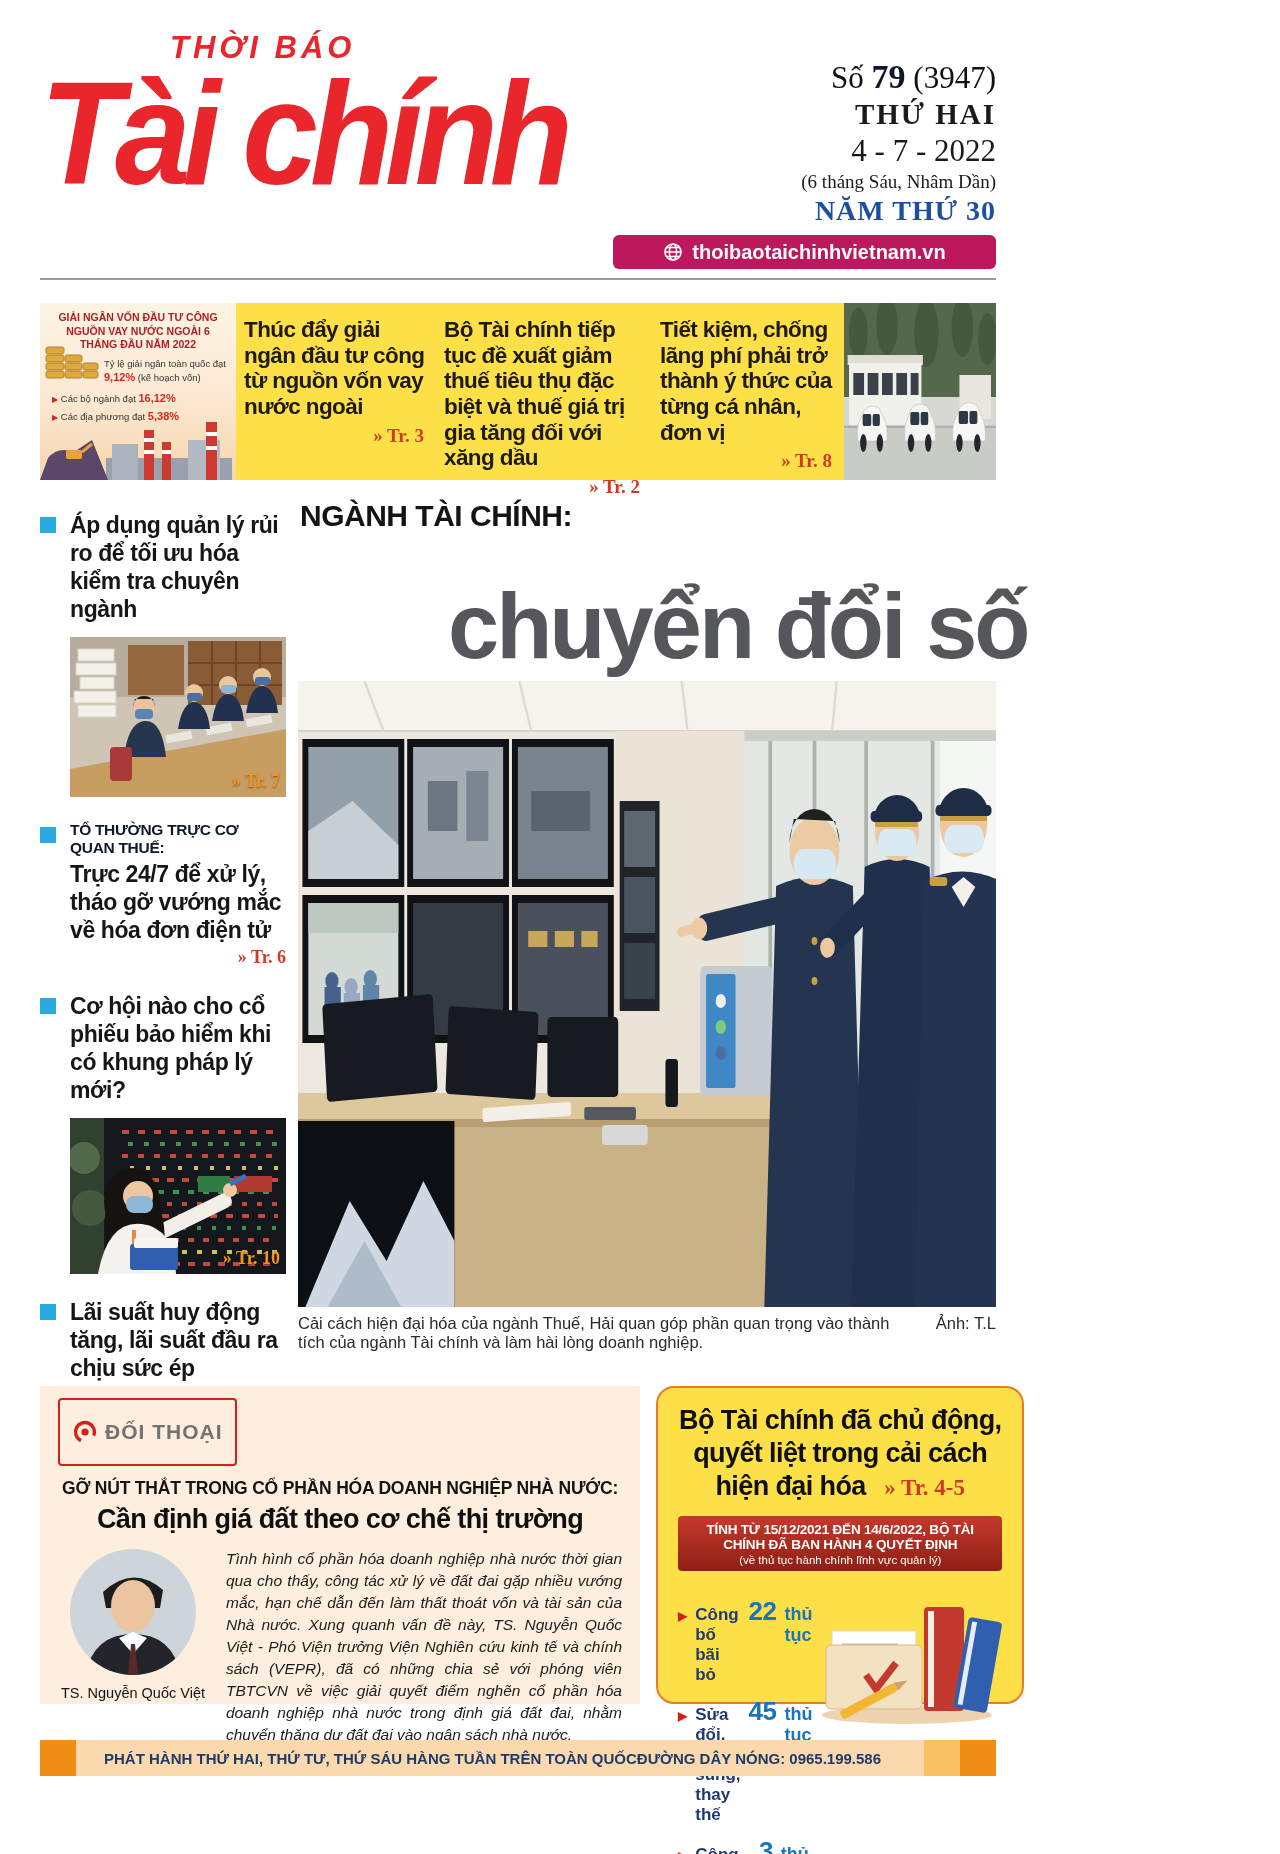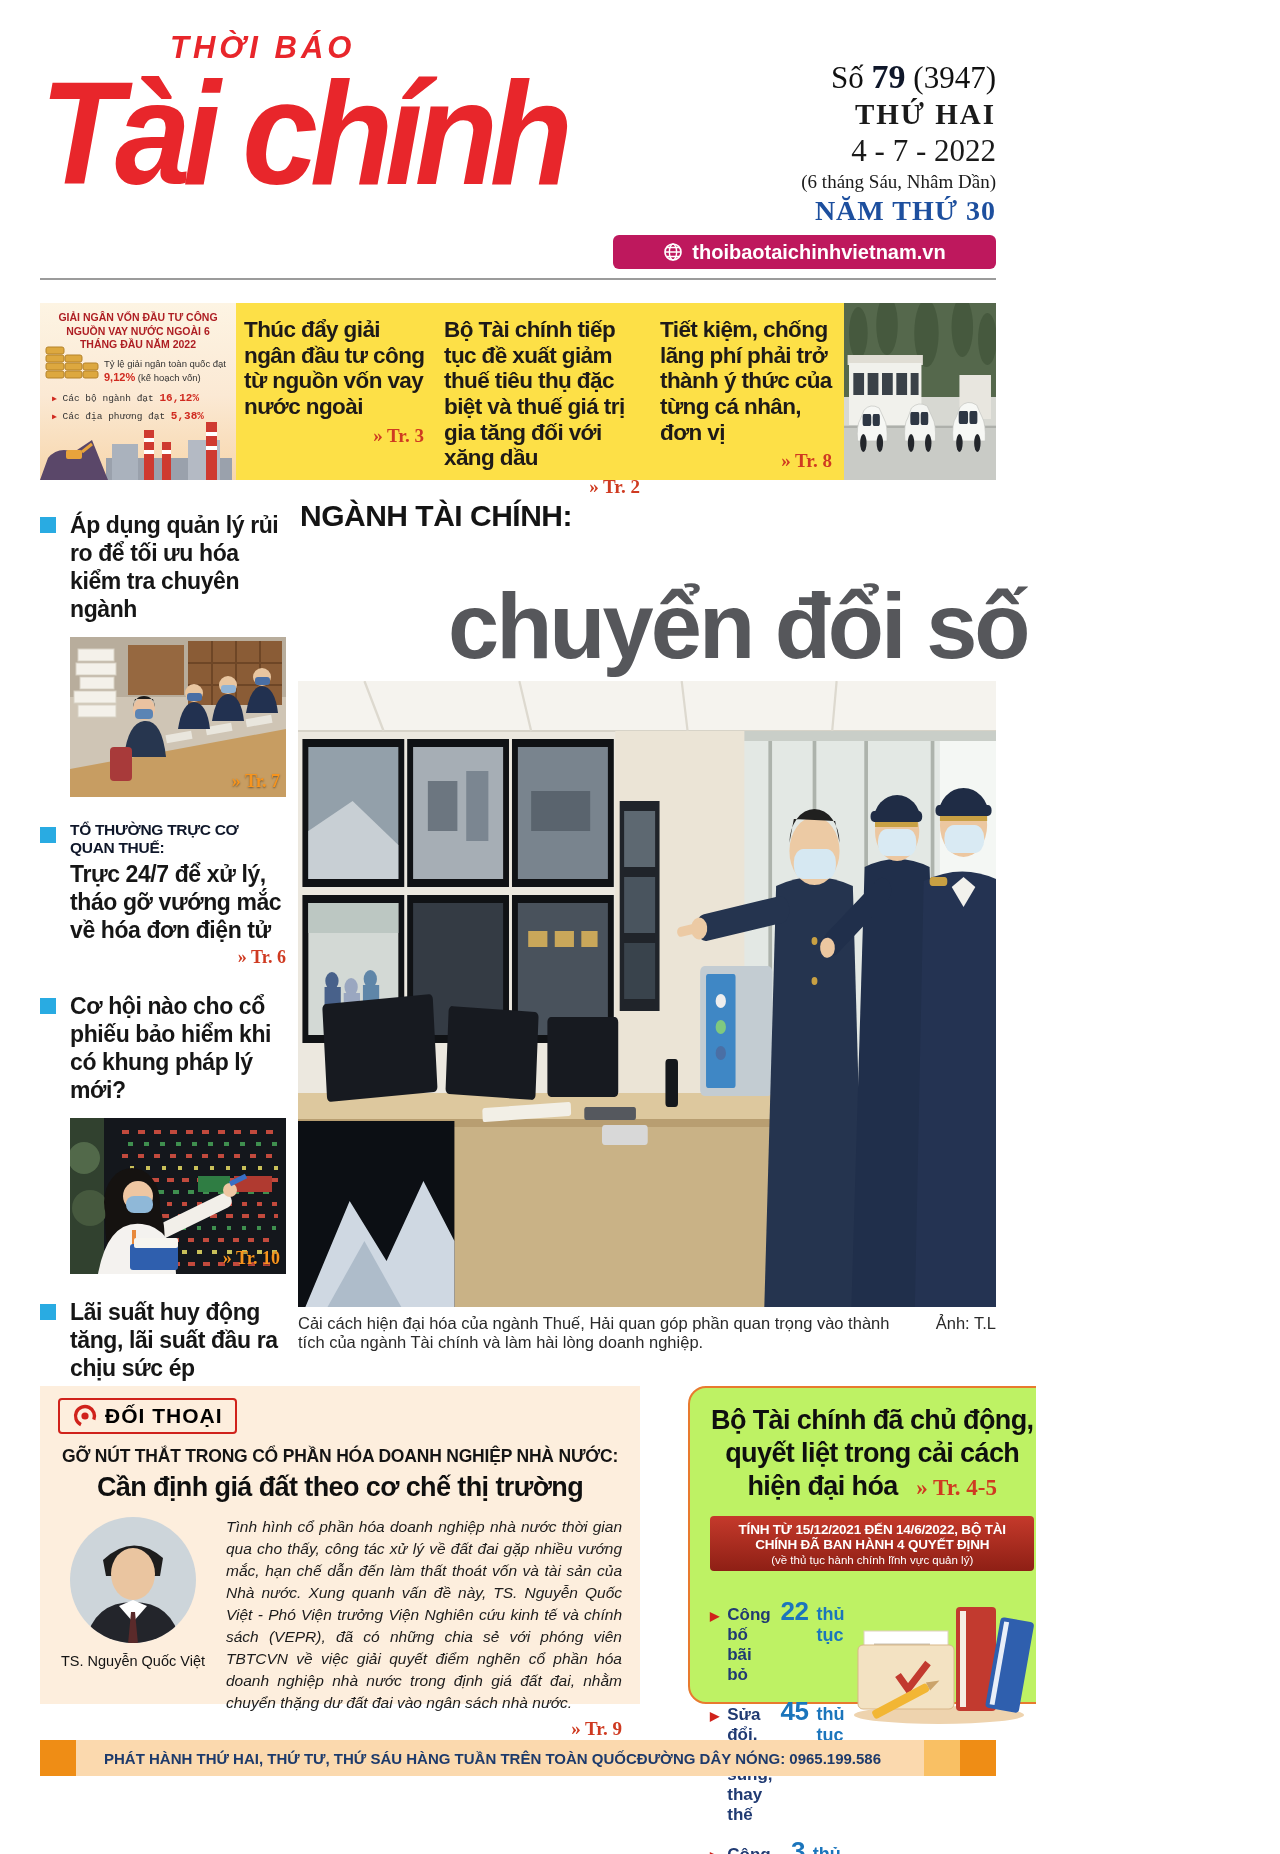--- a/index.html
+++ b/index.html
@@ -35,21 +35,21 @@
 
   
   .topstrip{position:absolute;top:303px;left:40px;right:40px;height:177px;display:flex;
             background:#fde047;}
   .info-cell{flex:0 0 196px;position:relative;overflow:hidden;
              background:linear-gradient(180deg,#fdf4e3 0%,#fbe9d4 52%,#f7d6ab 100%);}
   .ig-title{font-size:10.5px;font-weight:bold;color:#ae1e23;text-align:center;
             padding:8px 8px 2px;line-height:1.3;}
   .ig-line{font-size:9.5px;color:#333;padding:4px 6px 0 64px;line-height:1.3;}
   .ig-red{color:#d0291f;font-weight:bold;font-size:11px;}
-  .ig-stats{padding:4px 0 0 12px;font-size:9.5px;color:#333;line-height:1.7;font-family:Liberation Mono, monospace;}
+  .ig-stats{padding:4px 0 0 12px;font-size:9.5px;color:#333;line-height:1.7;}
   .ig-arrow{color:#d0291f;font-size:8px;}
   .ig-coins{position:absolute;left:4px;top:32px;}
   .ig-art{position:absolute;left:0;right:0;bottom:0;}
   .brief{padding:14px 8px 0 8px;}
   .b1{flex:0 0 184px;} .b2{flex:0 0 200px;} .b3{flex:0 0 176px;}
   .brief-title{font-size:22.5px;line-height:1.14;font-weight:bold;color:#1e1a18;
                letter-spacing:-0.6px;}
   .pageref{font-family:"Liberation Serif",serif;font-weight:bold;color:#cf3a21;}
   .brief-page{text-align:right;font-size:19px;margin-top:5px;padding-right:4px;}
   .strip-photo{flex:1;position:relative;}
@@ -79,35 +79,35 @@
   .lead-page{font-size:26px;margin-left:30px;padding-bottom:14px;}
   .lead-photo{margin-top:10px;width:100%;height:626px;}
   .lead-photo svg{display:block;width:100%;height:100%;}
   .cap-row{display:flex;justify-content:space-between;margin-top:7px;font-size:16.5px;color:#2a2a2a;}
   .credit{margin-left:30px;white-space:nowrap;}
 
   
   .bottomrow{position:absolute;top:1386px;left:40px;right:40px;height:318px;display:flex;gap:16px;}
   .dialog-box{flex:0 0 600px;background:#fdeedd;padding:12px 18px;box-sizing:border-box;}
   .dlg-logo{display:inline-flex;align-items:center;gap:7px;border:2px solid #d0221b;border-radius:4px;
-            padding:3px 12px;color:#000000;font-weight:bold;font-size:21px;letter-spacing:1px;}
+            padding:19px 12px;color:#737373;font-weight:bold;font-size:21px;letter-spacing:1px;}
   .dlg-kicker{text-align:center;font-weight:bold;font-size:17.5px;color:#141414;margin-top:12px;
               letter-spacing:-0.2px;}
   .dlg-headline{text-align:center;font-weight:bold;font-size:27px;color:#0f0f0f;margin-top:5px;
                 letter-spacing:-0.6px;}
   .dlg-content{display:flex;gap:18px;margin-top:13px;}
   .dlg-portrait{flex:0 0 150px;text-align:center;}
   .dlg-portrait svg{display:block;margin:0 auto;}
   .dlg-pcaption{font-size:14.5px;color:#141414;margin-top:9px;}
   .dlg-body{flex:1;font-style:italic;font-size:15.5px;line-height:1.42;color:#1c1c1c;
             text-align:justify;}
   .dlg-page{text-align:right;font-size:19px;margin-top:4px;}
 
-  .stats-box{flex:1;border:2px solid #e87a2e;border-radius:18px;background:#bef264;
-             padding:16px 20px 0;box-sizing:border-box;margin-left:32px;}
+  .stats-box{flex:1;border:2px solid #e87a2e;border-radius:18px;background:#fde047;
+             padding:16px 20px 0;box-sizing:border-box;}
   .stx-headrow{text-align:center;line-height:1.22;}
   .stx-headline{font-size:27px;font-weight:bold;color:#0f0f0f;letter-spacing:-0.6px;}
   .stx-page{font-size:23px;margin-left:14px;}
   .stx-banner{margin-top:13px;background:linear-gradient(180deg,#c53a2b,#8e1f15);color:#fff;
               text-align:center;border-radius:4px;padding:6px 6px 5px;}
   .stx-banner-main{font-size:13.5px;font-weight:bold;letter-spacing:-0.2px;}
   .stx-banner-sub{font-size:11.5px;margin-top:2px;}
   .stx-body{display:flex;margin-top:8px;}
   .stx-list{flex:1;padding-top:6px;}
   .stx-item{margin-top:11px;font-size:17px;font-weight:bold;color:#203a72;display:flex;

